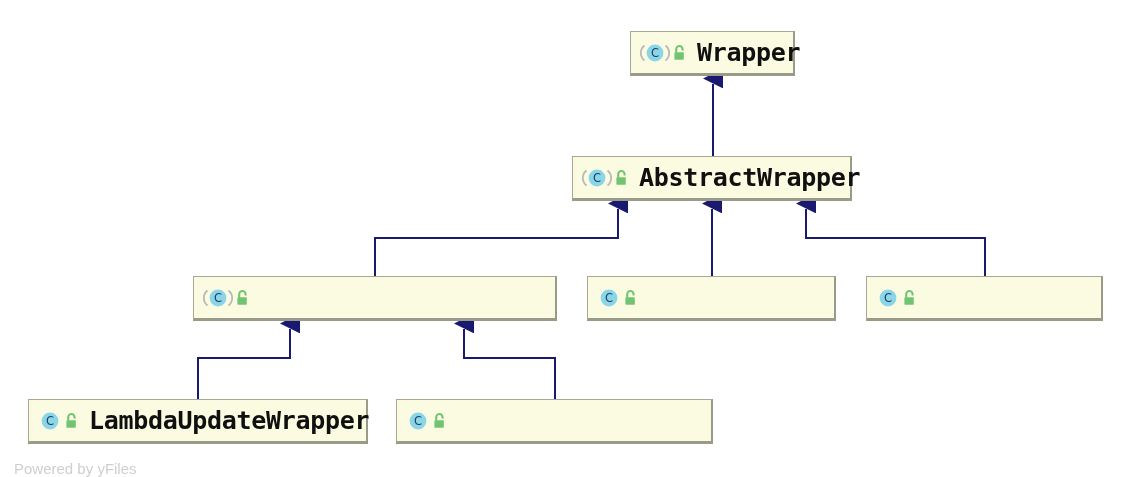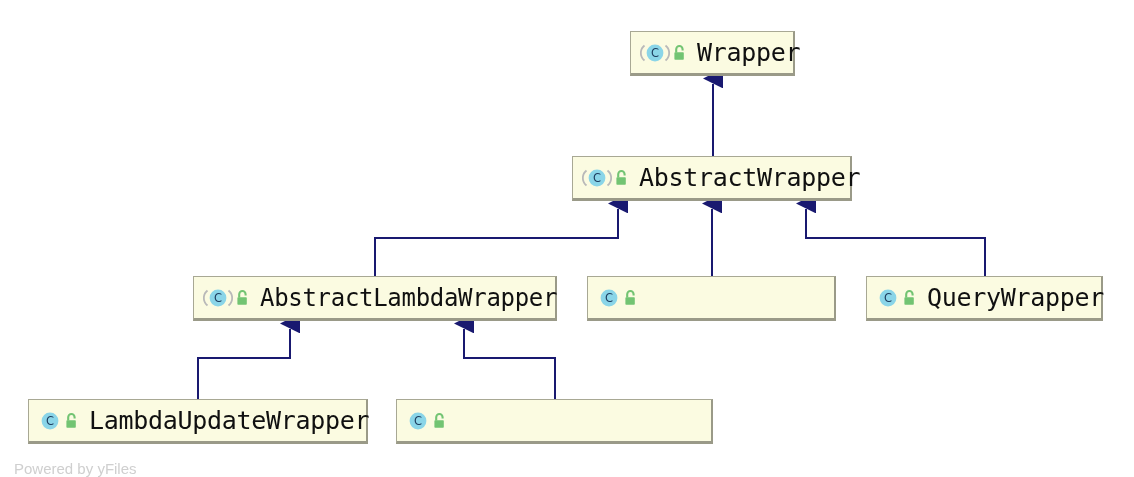--- a/index.html
+++ b/index.html
@@ -46,21 +46,21 @@
   .class-icon {
     display: block;
   }
   .lock-icon {
     display: block;
     margin-left: 2px;
   }
   .node-label {
     font-family: "DejaVu Sans Mono", "Liberation Mono", monospace;
     font-size: 25px;
-    font-weight: normal;
+    font-weight: bold;
     color: #101010;
     white-space: nowrap;
     letter-spacing: -0.3px;
     line-height: 1;
   }
   .node-label.is-small {
     font-size: 24px;
   }
   #watermark {
     position: absolute;
@@ -131,21 +131,20 @@
             <path d="M 4.5 3.5 A 9.5 9.5 0 0 0 4.5 18.5" fill="none" stroke="#b9b9b9" stroke-width="1.8"></path>
             <path d="M 25.5 3.5 A 9.5 9.5 0 0 1 25.5 18.5" fill="none" stroke="#b9b9b9" stroke-width="1.8"></path>
             <circle cx="15" cy="11" r="8.4" fill="#8ad5e8"></circle>
             <text x="15" y="15.3" text-anchor="middle" font-family="&quot;DejaVu Sans&quot;, sans-serif" font-size="11.5" fill="#1b3a5c">C</text>
           </svg>
           <svg class="lock-icon" width="16" height="20" viewBox="0 0 16 20">
             <path d="M 4.2 9.5 L 4.2 6.2 A 3.2 3.2 0 0 1 10.6 6.2 L 10.6 7.4" fill="none" stroke="#72c472" stroke-width="2.1"></path>
             <rect x="2.4" y="9.2" width="9.4" height="7.6" rx="0.8" fill="#72c472"></rect>
           </svg>
         </span>
-        <span class="node-label is-small">AbstractLambdaWrapper</span>
       </div>
       <div class="uml-node" style="left: 587px; top: 276px; width: 249px; height: 45px;">
         <span class="node-icons">
           <svg class="class-icon" width="24" height="22" viewBox="0 0 24 22">
             <circle cx="12" cy="11" r="8.4" fill="#8ad5e8"></circle>
             <text x="12" y="15.3" text-anchor="middle" font-family="&quot;DejaVu Sans&quot;, sans-serif" font-size="11.5" fill="#1b3a5c">C</text>
           </svg>
           <svg class="lock-icon" width="16" height="20" viewBox="0 0 16 20">
             <path d="M 4.2 9.5 L 4.2 6.2 A 3.2 3.2 0 0 1 10.6 6.2 L 10.6 7.4" fill="none" stroke="#72c472" stroke-width="2.1"></path>
             <rect x="2.4" y="9.2" width="9.4" height="7.6" rx="0.8" fill="#72c472"></rect>
@@ -156,21 +155,20 @@
         <span class="node-icons">
           <svg class="class-icon" width="24" height="22" viewBox="0 0 24 22">
             <circle cx="12" cy="11" r="8.4" fill="#8ad5e8"></circle>
             <text x="12" y="15.3" text-anchor="middle" font-family="&quot;DejaVu Sans&quot;, sans-serif" font-size="11.5" fill="#1b3a5c">C</text>
           </svg>
           <svg class="lock-icon" width="16" height="20" viewBox="0 0 16 20">
             <path d="M 4.2 9.5 L 4.2 6.2 A 3.2 3.2 0 0 1 10.6 6.2 L 10.6 7.4" fill="none" stroke="#72c472" stroke-width="2.1"></path>
             <rect x="2.4" y="9.2" width="9.4" height="7.6" rx="0.8" fill="#72c472"></rect>
           </svg>
         </span>
-        <span class="node-label">QueryWrapper</span>
       </div>
       <div class="uml-node" style="left: 28px; top: 399px; width: 340px; height: 45px;">
         <span class="node-icons">
           <svg class="class-icon" width="24" height="22" viewBox="0 0 24 22">
             <circle cx="12" cy="11" r="8.4" fill="#8ad5e8"></circle>
             <text x="12" y="15.3" text-anchor="middle" font-family="&quot;DejaVu Sans&quot;, sans-serif" font-size="11.5" fill="#1b3a5c">C</text>
           </svg>
           <svg class="lock-icon" width="16" height="20" viewBox="0 0 16 20">
             <path d="M 4.2 9.5 L 4.2 6.2 A 3.2 3.2 0 0 1 10.6 6.2 L 10.6 7.4" fill="none" stroke="#72c472" stroke-width="2.1"></path>
             <rect x="2.4" y="9.2" width="9.4" height="7.6" rx="0.8" fill="#72c472"></rect>

